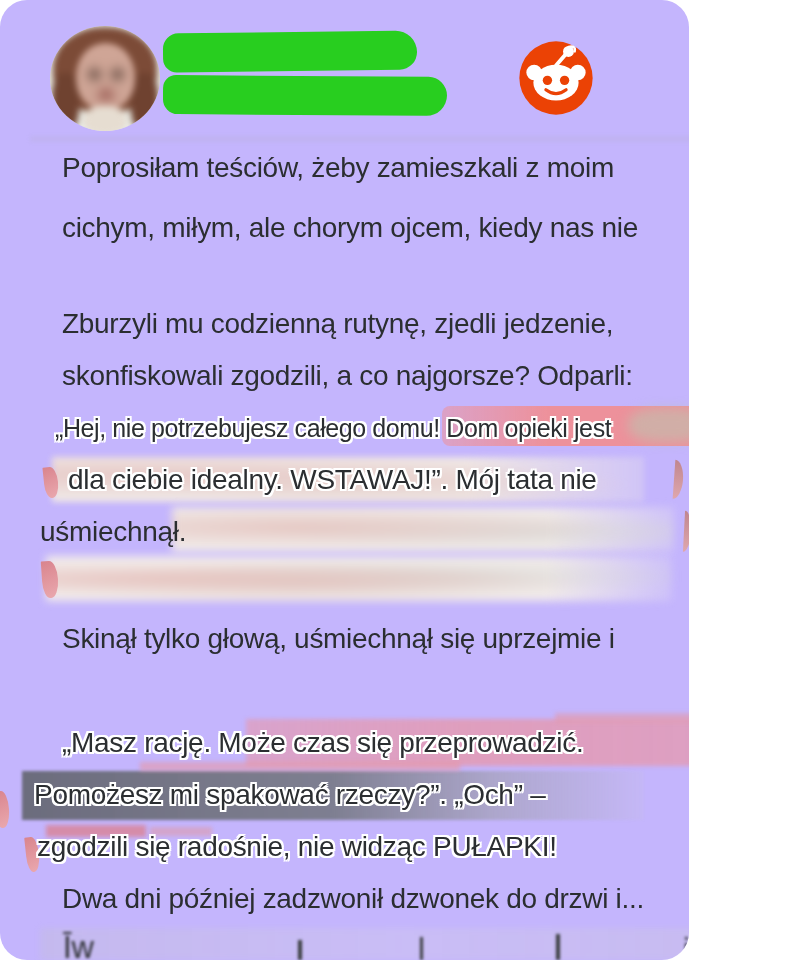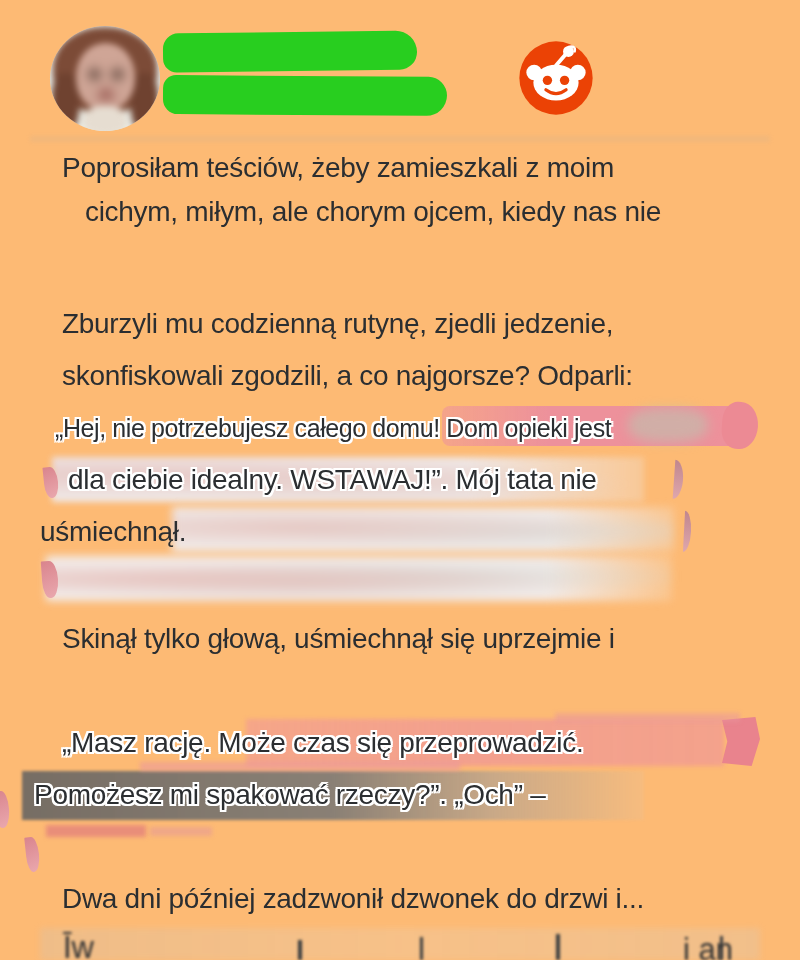--- a/index.html
+++ b/index.html
@@ -1,17 +1,17 @@
 <!DOCTYPE html>
 <html><head>
 <meta charset="utf-8">
 <style>
   html,body{margin:0;padding:0;background:#fff;}
-  .stage{position:relative;width:800px;height:960px;background:#fdba74;overflow:hidden;
-         font-family:"Liberation Sans","DejaVu Sans",sans-serif;}
+  .stage{position:relative;width:689px;height:960px;background:#c4b5fd;overflow:hidden;
+         font-family:"Liberation Sans","DejaVu Sans",sans-serif;border-radius:27px;}
 
   
   .avatar{position:absolute;left:50px;top:26px;width:110px;height:105px;border-radius:50%;
           overflow:hidden;background:#e9ece6;}
   .avatar .ph{position:absolute;inset:0;filter:blur(3px);}
   .hair{position:absolute;left:3%;top:1%;width:94%;height:82%;border-radius:48% 48% 46% 46%;background:#7c4b37;}
   .lockL{position:absolute;left:2%;top:45%;width:24%;height:55%;border-radius:40%;background:#6f4230;}
   .lockR{position:absolute;right:2%;top:45%;width:24%;height:55%;border-radius:40%;background:#6f4230;}
   .face{position:absolute;left:24%;top:16%;width:53%;height:64%;border-radius:50% 50% 46% 46%;background:#cfa596;}
   .feat{position:absolute;left:30%;top:40%;width:42%;height:30%;filter:blur(4px);
@@ -140,29 +140,30 @@
   <div class="hl streak14b"></div>
 
   <div class="petal c7"></div>
   <div class="petal c9"></div>
   <div class="petal c13"></div>
   <div class="petal c14"></div>
   <div class="sliver s7"></div>
   <div class="sliver s8"></div>
 
   <div class="line" style="left:62px;top:152px;">Poprosiłam teściów, żeby zamieszkali z moim</div>
-  <div class="line" style="left:62px;top:196px;margin-left:23px;">cichym, miłym, ale chorym ojcem, kiedy nas nie</div>
+  <div class="line" style="left:62px;top:212px;">cichym, miłym, ale chorym ojcem, kiedy nas nie</div>
   <div class="line" style="left:62px;top:308px;">Zburzyli mu codzienną rutynę, zjedli jedzenie,</div>
   <div class="line" style="left:62px;top:360px;">skonfiskowali zgodzili, a co najgorsze? Odparli:</div>
   <div class="line small outlined" style="left:55px;top:414px;">„Hej, nie potrzebujesz całego domu! Dom opieki jest</div>
   <div class="line outlined" style="left:68px;top:464px;">dla ciebie idealny. WSTAWAJ!”. Mój tata nie</div>
   <div class="line" style="left:40px;top:516px;">uśmiechnął.</div>
   <div class="line" style="left:62px;top:623px;">Skinął tylko głową, uśmiechnął się uprzejmie i</div>
   <div class="line outlined" style="left:62px;top:727px;">„Masz rację. Może czas się przeprowadzić.</div>
   <div class="line outlined" style="left:34px;top:779px;">Pomożesz mi spakować rzeczy?”. „Och” –</div>
+  <div class="line outlined" style="left:37px;top:831px;">zgodzili się radośnie, nie widząc PUŁAPKI!</div>
   <div class="line" style="left:62px;top:883px;">Dwa dni później zadzwonił dzwonek do drzwi i...</div>
 
   <div class="bhaze"></div>
   <div class="bfrag" style="left:63px;top:930px;">Īw</div>
   <div class="bfrag" style="left:683px;top:932px;">i an</div>
   <div class="tick t1"></div>
   <div class="tick t2"></div>
   <div class="tick t3"></div>
   <div class="tick t4"></div>
 

